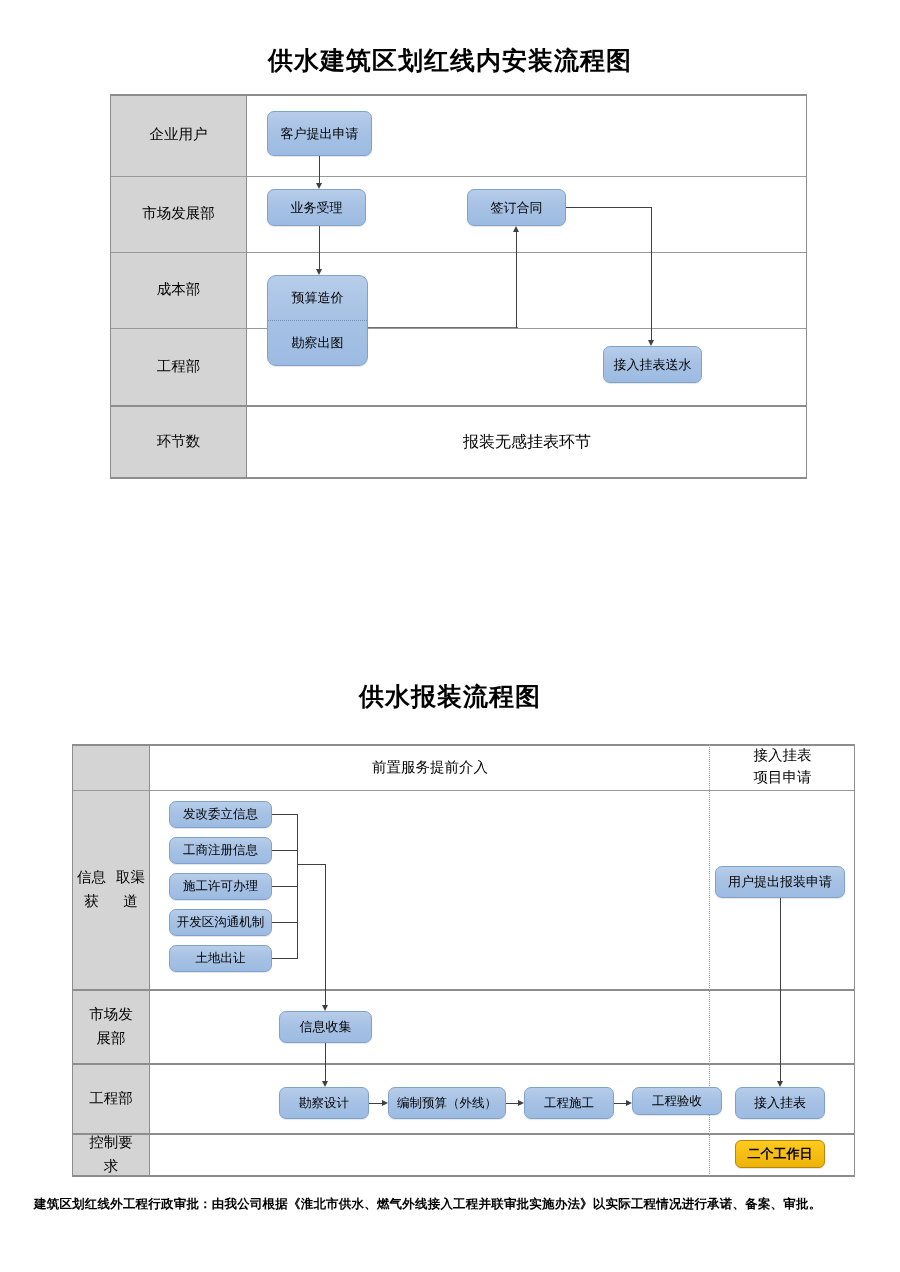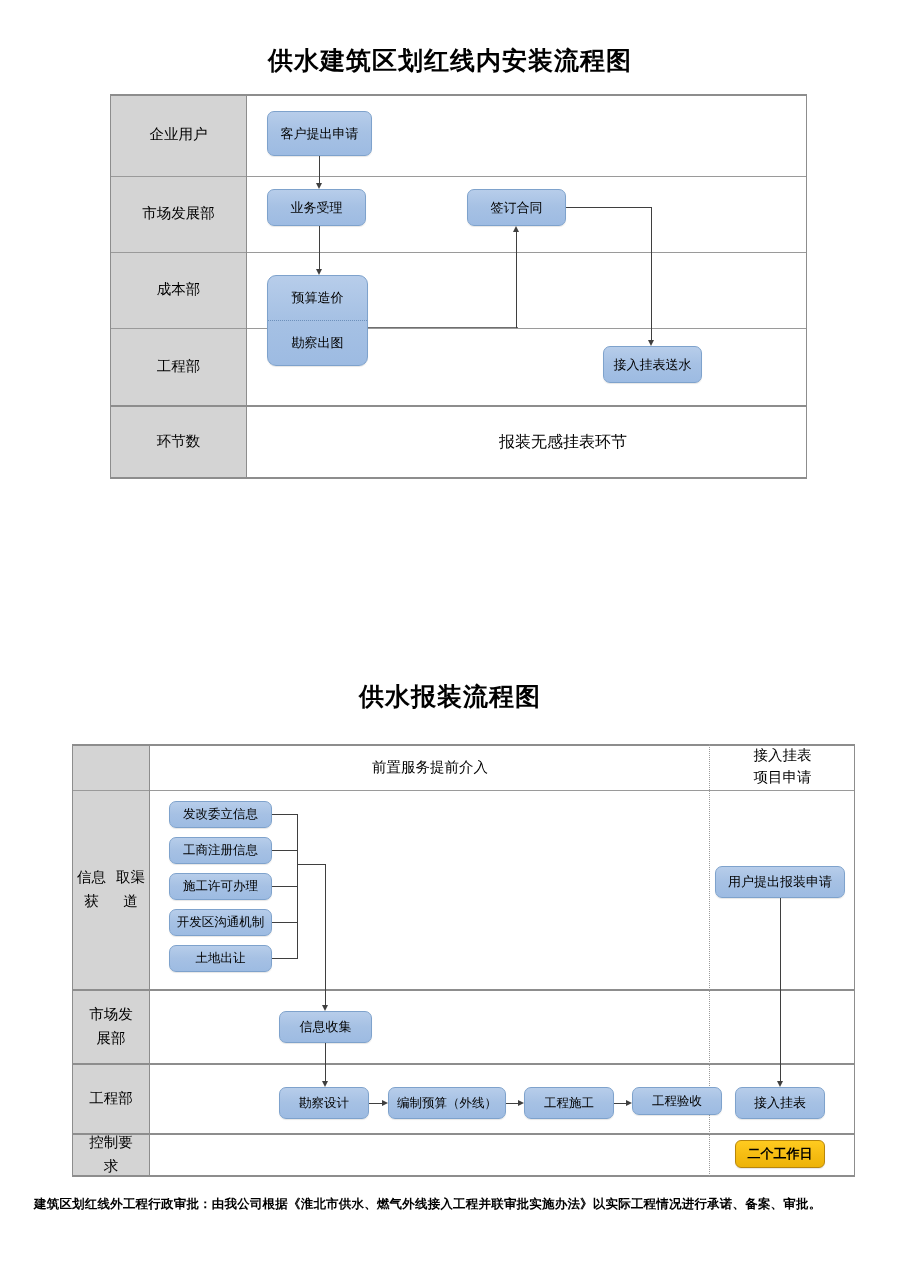--- a/index.html
+++ b/index.html
@@ -130,21 +130,21 @@
     <div class="hline thick" style="left:0;top:0;width:697px;"></div>
     <div class="hline" style="left:0;top:82px;width:697px;"></div>
     <div class="hline" style="left:0;top:158px;width:697px;"></div>
     <div class="hline" style="left:0;top:234px;width:697px;"></div>
     <div class="hline thick" style="left:0;top:311px;width:697px;"></div>
     <div class="hline thick" style="left:0;top:383px;width:697px;"></div>
     <div class="vline thick" style="left:0;top:0;height:384px;"></div>
     <div class="vline thick" style="left:136px;top:0;height:384px;"></div>
     <div class="vline thick" style="left:696px;top:0;height:384px;"></div>
 
-    <div style="position:absolute;left:137px;top:312px;width:560px;height:72px;display:flex;align-items:center;justify-content:center;font-size:16px;margin-left:36px;">报装无感挂表环节</div>
+    <div style="position:absolute;left:137px;top:312px;width:560px;height:72px;display:flex;align-items:center;justify-content:center;font-size:16px;">报装无感挂表环节</div>
 
     <div class="box" style="left:157px;top:17px;width:105px;height:45px;">客户提出申请</div>
 
     <div class="box" style="left:157px;top:95px;width:99px;height:37px;">业务受理</div>
 
     <div class="box" style="left:357px;top:95px;width:99px;height:37px;">签订合同</div>
 
     <div class="box stack" style="left:157px;top:181px;width:101px;height:91px;">
       <div class="seg top">预算造价</div>
       <div class="seg">勘察出图</div>

